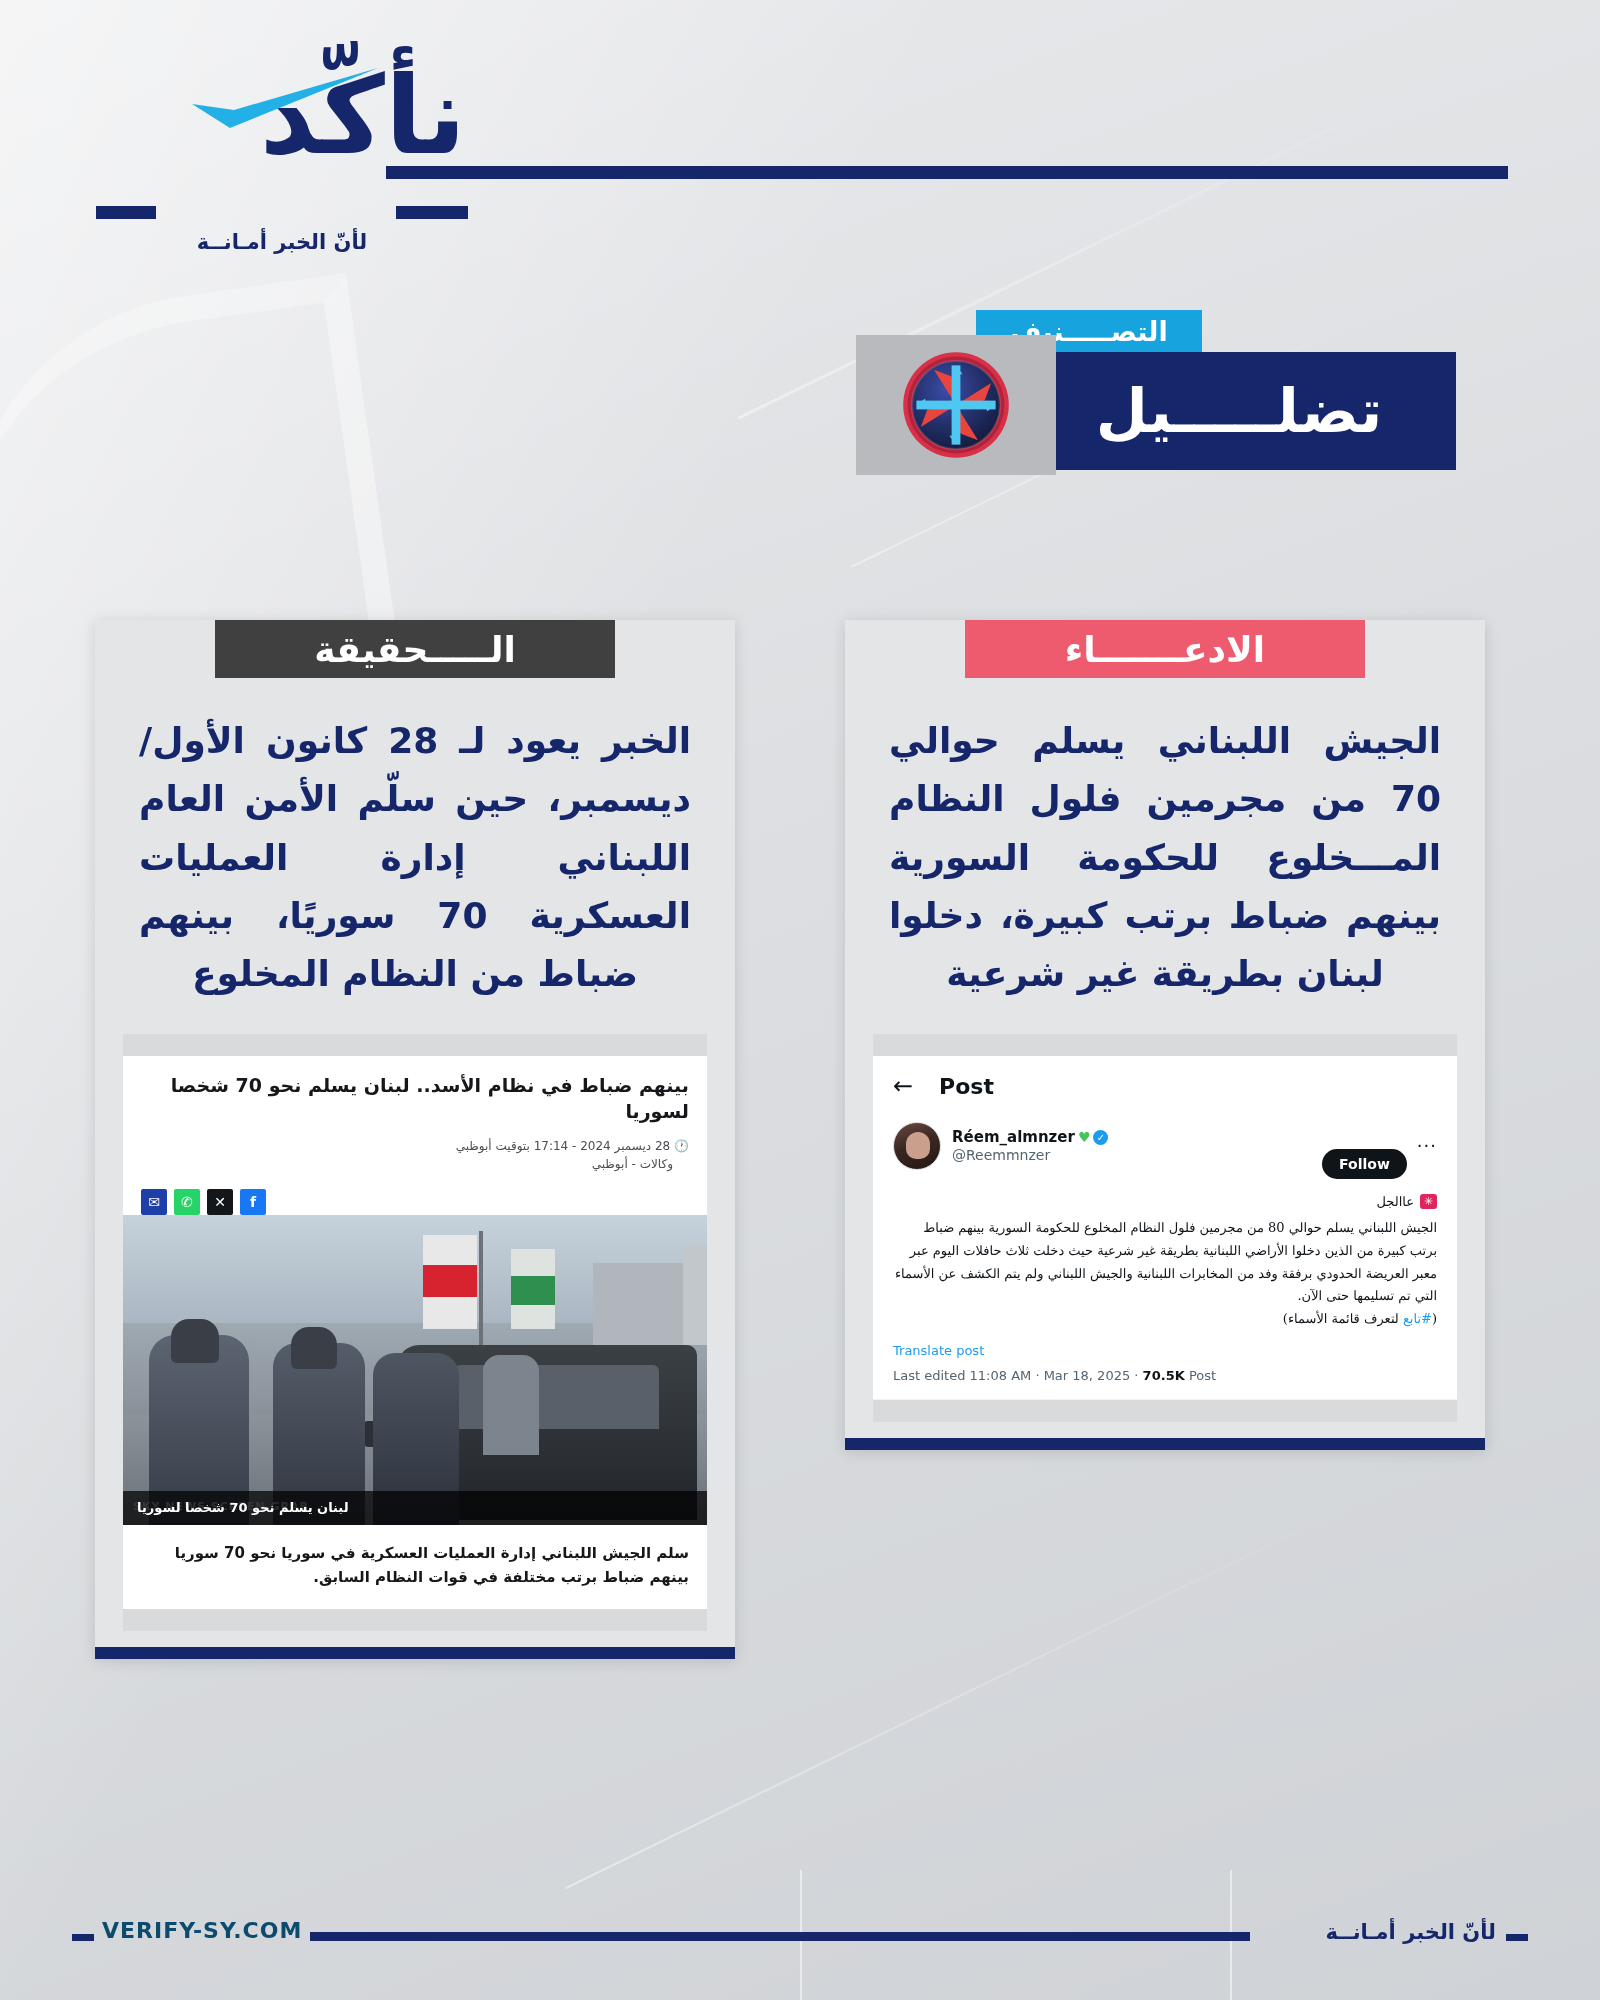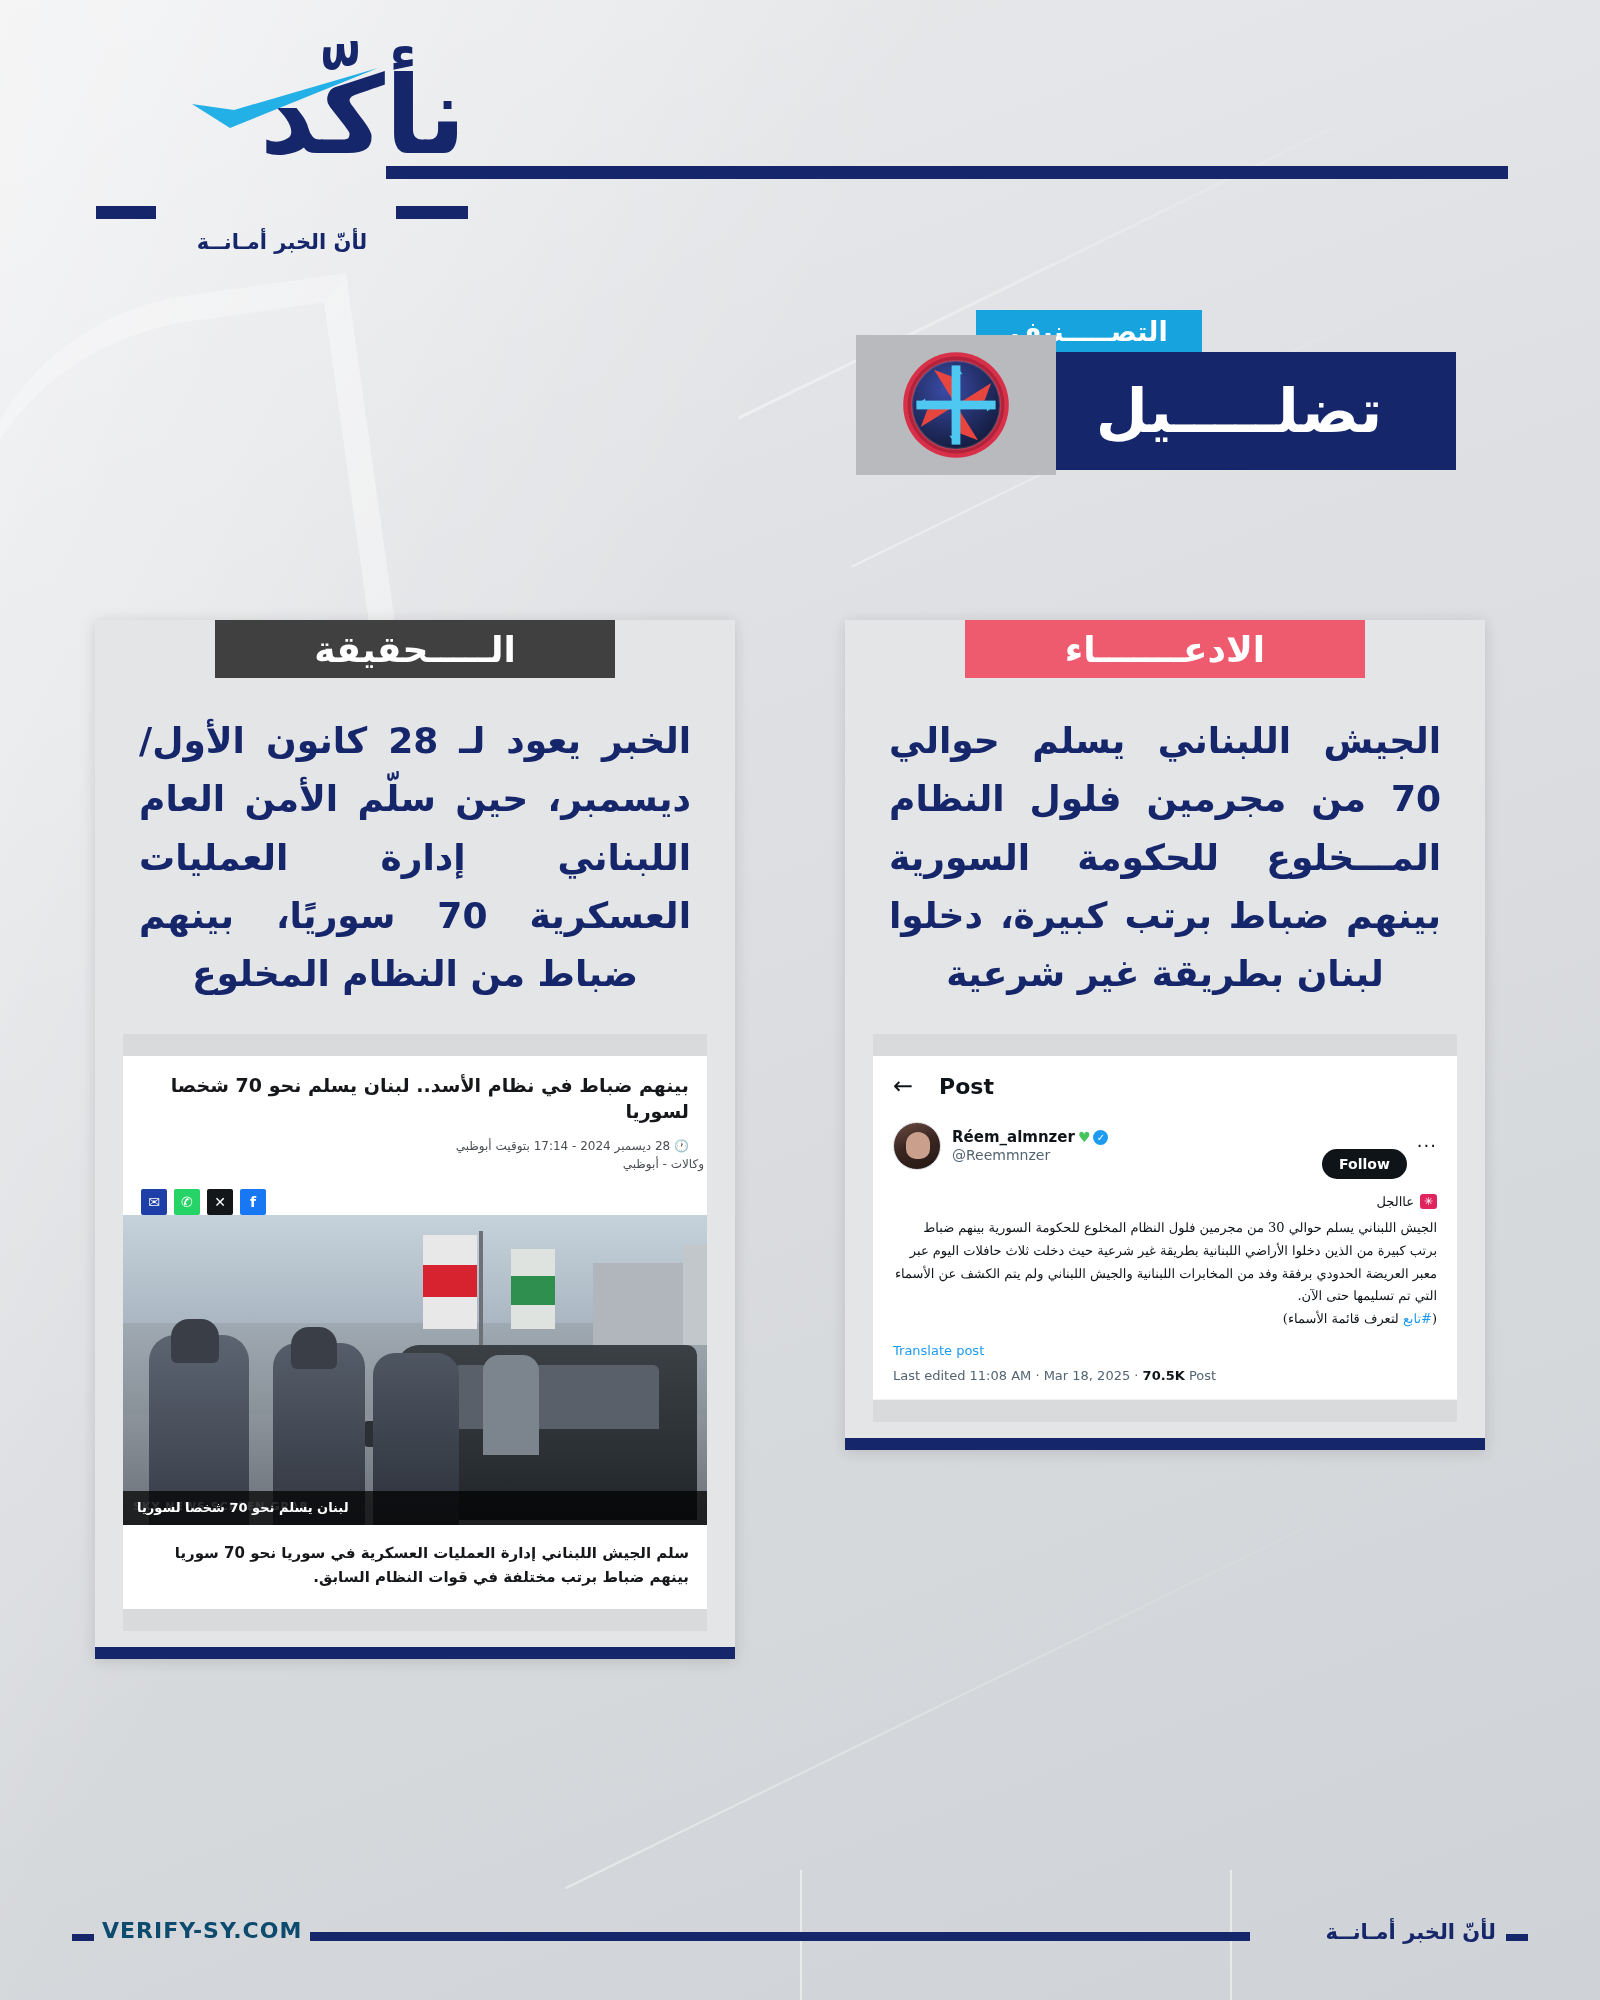--- a/index.html
+++ b/index.html
@@ -102,21 +102,21 @@
   .news-head { padding:16px 18px 4px 18px; }
   .news-title {
     font-size:19px; font-weight:700; color:#15171a; text-align:right;
     direction:rtl; line-height:1.4;
   }
   .news-meta-row {
     display:flex; align-items:center; justify-content:space-between;
     padding:10px 18px 0 18px; direction:rtl;
   }
   .news-date { font-size:12px; color:#4a4d52; direction:rtl; }
-  .news-source { font-size:12px; color:#4a4d52; text-align:right; padding:4px 3px 10px 18px; direction:rtl; }
+  .news-source { font-size:12px; color:#4a4d52; text-align:right; padding:4px 34px 10px 18px; direction:rtl; }
   .share-row { display:flex; gap:7px; direction:ltr; padding:8px 18px 0 18px; }
   .share-btn {
     width:26px; height:26px; display:flex; align-items:center; justify-content:center;
     color:#fff; font-size:14px; font-weight:700; border-radius:2px;
   }
   .sh-mail { background:#1f3fa8; }
   .sh-wa   { background:#25d366; }
   .sh-x    { background:#14171a; }
   .sh-fb   { background:#1877f2; }
 
@@ -303,21 +303,21 @@
           </div>
           <div class="tw-follow">Follow</div>
           <div class="tw-more">···</div>
         </div>
 
         <div class="tw-body">
           <div class="tw-urgent">
             <span class="tw-siren"></span>
             <span>عاالجل</span>
           </div>
-          <div>الجيش اللبناني يسلم حوالي 30 من مجرمين فلول النظام المخلوع للحكومة السورية بينهم ضباط برتب كبيرة من الذين دخلوا الأراضي اللبنانية بطريقة غير شرعية حيث دخلت ثلاث حافلات اليوم عبر معبر العريضة الحدودي برفقة وفد من المخابرات اللبنانية والجيش اللبناني ولم يتم الكشف عن الأسماء التي تم تسليمها حتى الآن.</div>
+          <div>الجيش اللبناني يسلم حوالي 80 من مجرمين فلول النظام المخلوع للحكومة السورية بينهم ضباط برتب كبيرة من الذين دخلوا الأراضي اللبنانية بطريقة غير شرعية حيث دخلت ثلاث حافلات اليوم عبر معبر العريضة الحدودي برفقة وفد من المخابرات اللبنانية والجيش اللبناني ولم يتم الكشف عن الأسماء التي تم تسليمها حتى الآن.</div>
           <div>
             <span>(</span><span class="tw-link">#تابع</span><span> لتعرف قائمة الأسماء)</span>
           </div>
         </div>
 
         <div class="tw-translate">Translate post</div>
 
         <div class="tw-stats">
           <span>Last edited 11:08 AM · Mar 18, 2025 · </span><b>70.5K</b><span> Post</span>
         </div>

